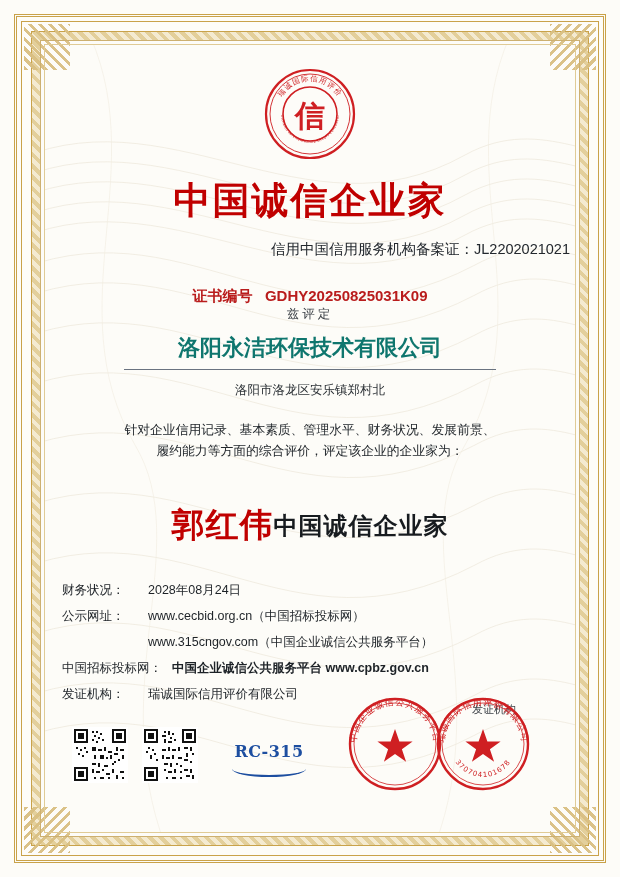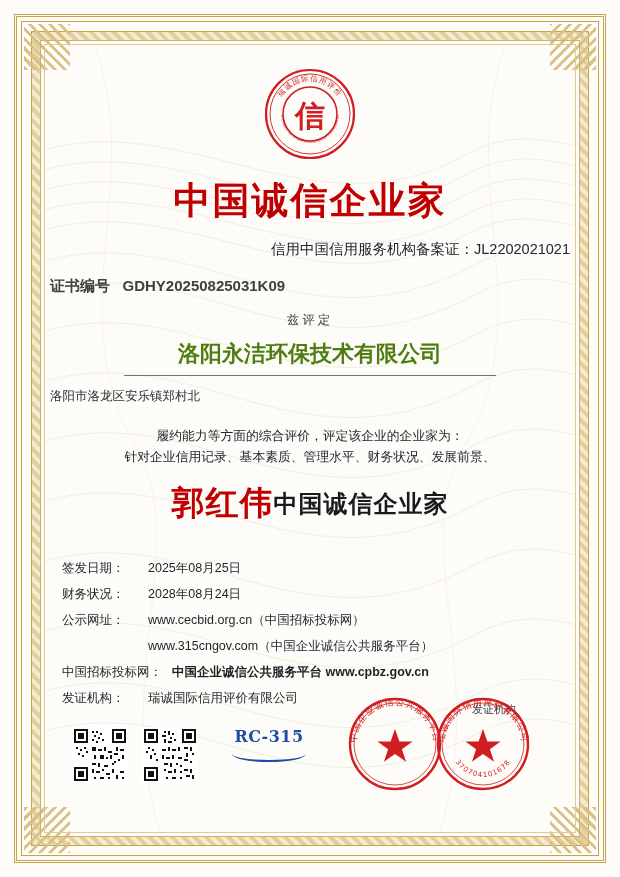--- a/index.html
+++ b/index.html
@@ -103,59 +103,60 @@
     color: #c00000;
     font-family: "DejaVu Serif", "Liberation Serif", serif;
   }
   .record-line {
     margin-top: 14px;
     text-align: right;
     font-size: 14.5px;
     color: #23282e;
   }
   .cert-no {
-    margin-top: 18px;
+    margin-top: 28px;
+    text-align: center;
     font-size: 15px;
     font-weight: bold;
-    color: #404040;
+    color: #b91c1c;
   }
   .hereby {
-    margin-top: 16px;
     text-align: center;
     font-size: 12.5px;
     color: #3a3f45;
     letter-spacing: 3px;
     font-family: Liberation Mono, monospace;
   }
   .company {
     margin: 10px auto 0;
     width: 372px;
     text-align: center;
     font-size: 22px;
     font-weight: bold;
-    color: #4d7c0f;
+    color: #0f766e;
     padding-bottom: 6px;
     border-bottom: 1px solid #6a7380;
     font-family: "DejaVu Serif", "Liberation Serif", serif;
   }
   .address {
     margin-top: 12px;
+    text-align: center;
     font-size: 12.5px;
     color: #2b3035;
   }
   .desc {
     margin: 20px auto 0;
     width: 430px;
     text-align: center;
     font-size: 12.8px;
     line-height: 21px;
     color: #22272c;
   }
   .award-row {
-    margin-top: 14px;
+    margin-top: 42px;
     display: flex;
     align-items: center;
     justify-content: center;
   }
   .award-name {
     font-size: 33px;
     font-weight: bold;
     color: #c00000;
     letter-spacing: 1px;
     font-family: "DejaVu Serif", "Liberation Serif", serif;
@@ -197,21 +198,21 @@
   .qr {
     position: absolute;
     width: 56px; height: 56px;
     bottom: 38px;
   }
   .qr.q1 { left: 22px; }
   .qr.q2 { left: 92px; }
   .rc315 {
     position: absolute;
     left: 180px;
-    bottom: 59px;
+    bottom: 44px;
     width: 78px;
     text-align: center;
   }
   .rc315 .txt {
     font-size: 16px;
     font-weight: bold;
     color: #1d4ea0;
     font-family: "DejaVu Serif", "Liberation Serif", serif;
     letter-spacing: .5px;
   }
@@ -313,34 +314,30 @@
       <span>GDHY20250825031K09</span>
     </div>
 
     <div class="hereby">兹评定</div>
 
     <div class="company">洛阳永洁环保技术有限公司</div>
 
     <div class="address">洛阳市洛龙区安乐镇郑村北</div>
 
     <div class="desc">
+      <div>针对企业信用记录、基本素质、管理水平、财务状况、发展前景、</div>
       <div>履约能力等方面的综合评价，评定该企业的企业家为：</div>
-      <div>针对企业信用记录、基本素质、管理水平、财务状况、发展前景、</div>
     </div>
 
     <div class="award-row">
       <div class="award-name">郭红伟</div>
       <div class="award-title">中国诚信企业家</div>
     </div>
 
     <div class="fields">
-      <div class="frow">
-        <div class="flabel">签发日期：</div>
-        <div class="fval">2025年08月25日</div>
-      </div>
       <div class="frow">
         <div class="flabel">财务状况：</div>
         <div class="fval">2028年08月24日</div>
       </div>
       <div class="frow">
         <div class="flabel">公示网址：</div>
         <div class="fval">www.cecbid.org.cn（中国招标投标网）</div>
       </div>
       <div class="frow">
         <div class="fval sub">www.315cngov.com（中国企业诚信公共服务平台）</div>

